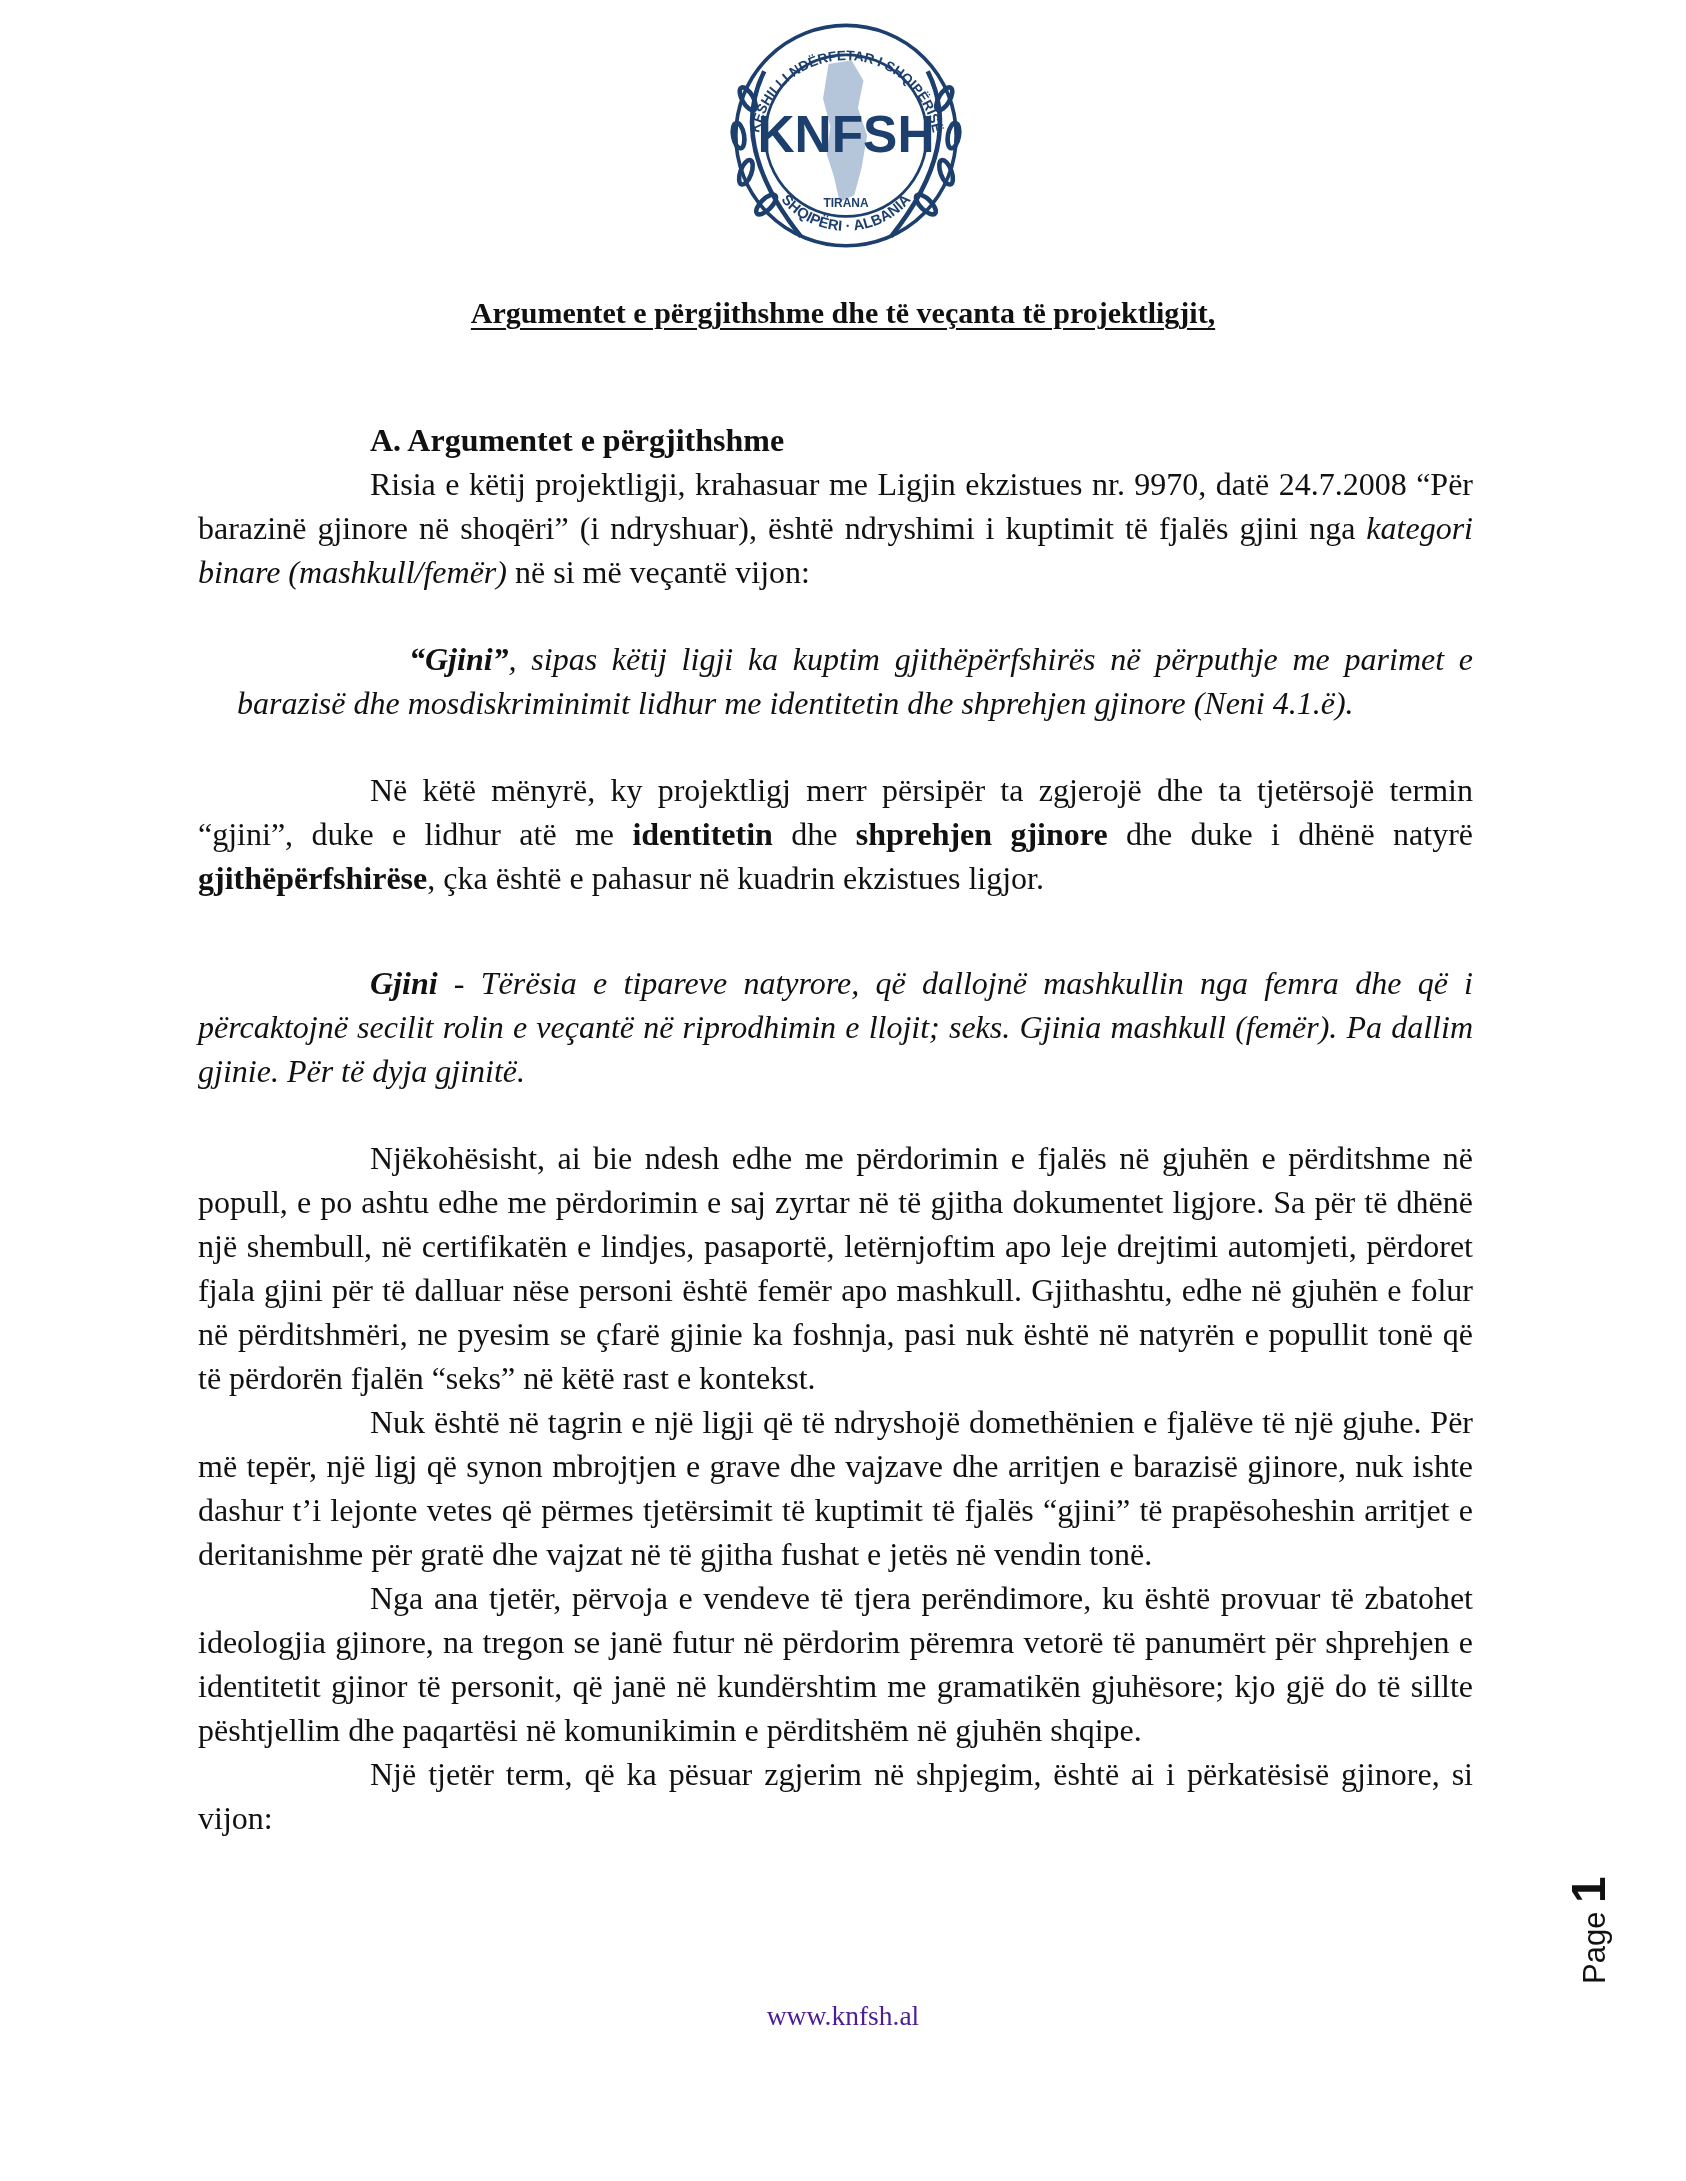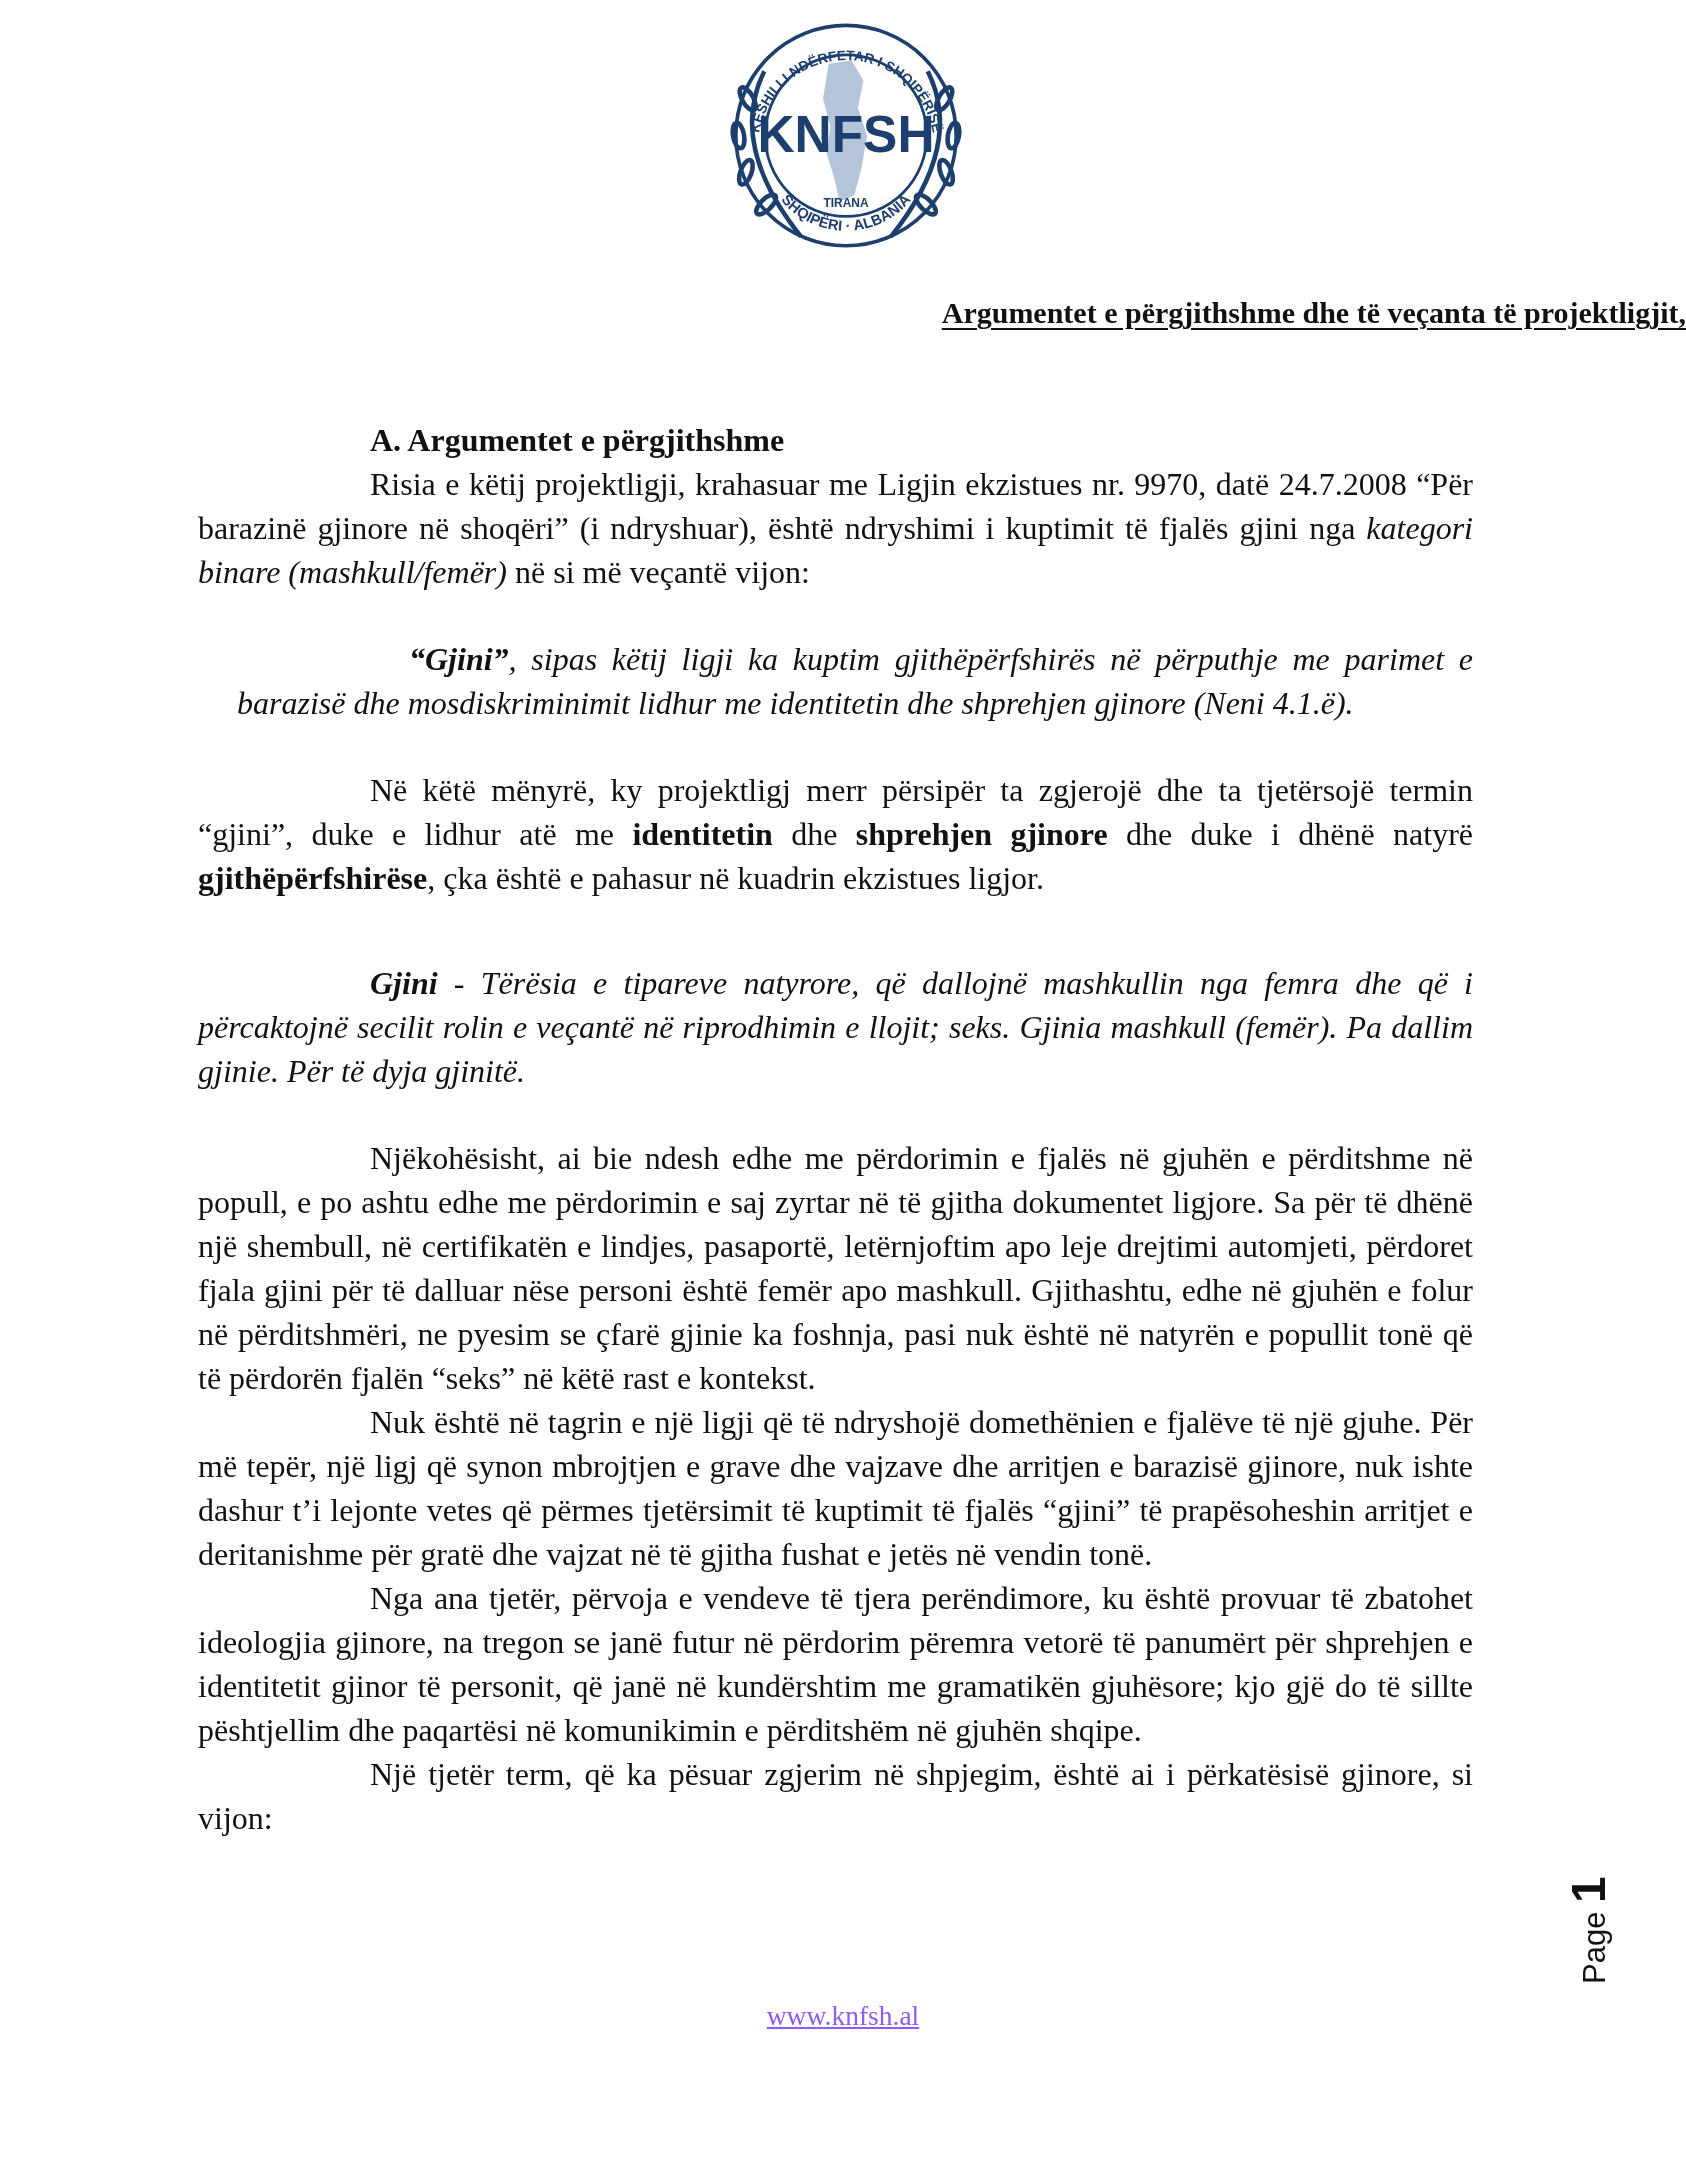--- a/index.html
+++ b/index.html
@@ -1,32 +1,32 @@
 <!DOCTYPE html>
 <html style="font-size:14.7px"><head>
 <meta charset="utf-8">
 <style>
   html, body { margin:0; padding:0; background:#ffffff; }
   body { width:1686px; height:2182px; position:relative; overflow:hidden;
          font-family:"Liberation Serif", "DejaVu Serif", serif; color:#111; }
   .logo { position:absolute; left:700px; top:7.3px; width:292px; height:248px; }
-  .title { position:absolute; left:0; width:1686px; text-align:right; font-weight:bold;
+  .title { position:absolute; left:0; width:1686px; text-align:center; font-weight:bold;
            font-size:30px; line-height:41px; top:292px; }
   .title span { text-decoration:underline; text-underline-offset:4.6px; text-decoration-thickness:1.8px; display:block; }
   .body { position:absolute; left:198px; width:1275px; font-size:32px; line-height:44px; }
   .p { text-align:justify; margin:0; }
   .ind { text-indent:172px; }
   .it { font-style:italic; }
   .b { font-weight:bold; }
   .pagenum { position:absolute; left:1561px; top:1864px; width:55px; height:110px; }
   .pagenum-inner { transform:rotate(-90deg); transform-origin:center; position:absolute; left:-37px; top:27.5px;
                    width:129px; font-family:"Liberation Sans", sans-serif; font-size:31px; white-space:nowrap; }
   .pagenum-inner .num { font-size:48px; font-weight:bold; }
   .footer { position:absolute; left:0; width:1686px; text-align:center; top:2000px; font-size:27.5px; }
-  .footer a { color:#8b5cf6; text-decoration:underline; }
+  .footer a { color:#4c1d95; }
 </style>
 </head>
 <body>
 
 <div class="logo">
   <svg width="292" height="248" viewBox="0 0 318 270">
     <defs>
       <path id="arcTop" d="M 64 140 A 96 96 0 0 1 254 140"></path>
       <path id="arcBot" d="M 70 175 A 92 92 0 0 0 248 175"></path>
     </defs>

